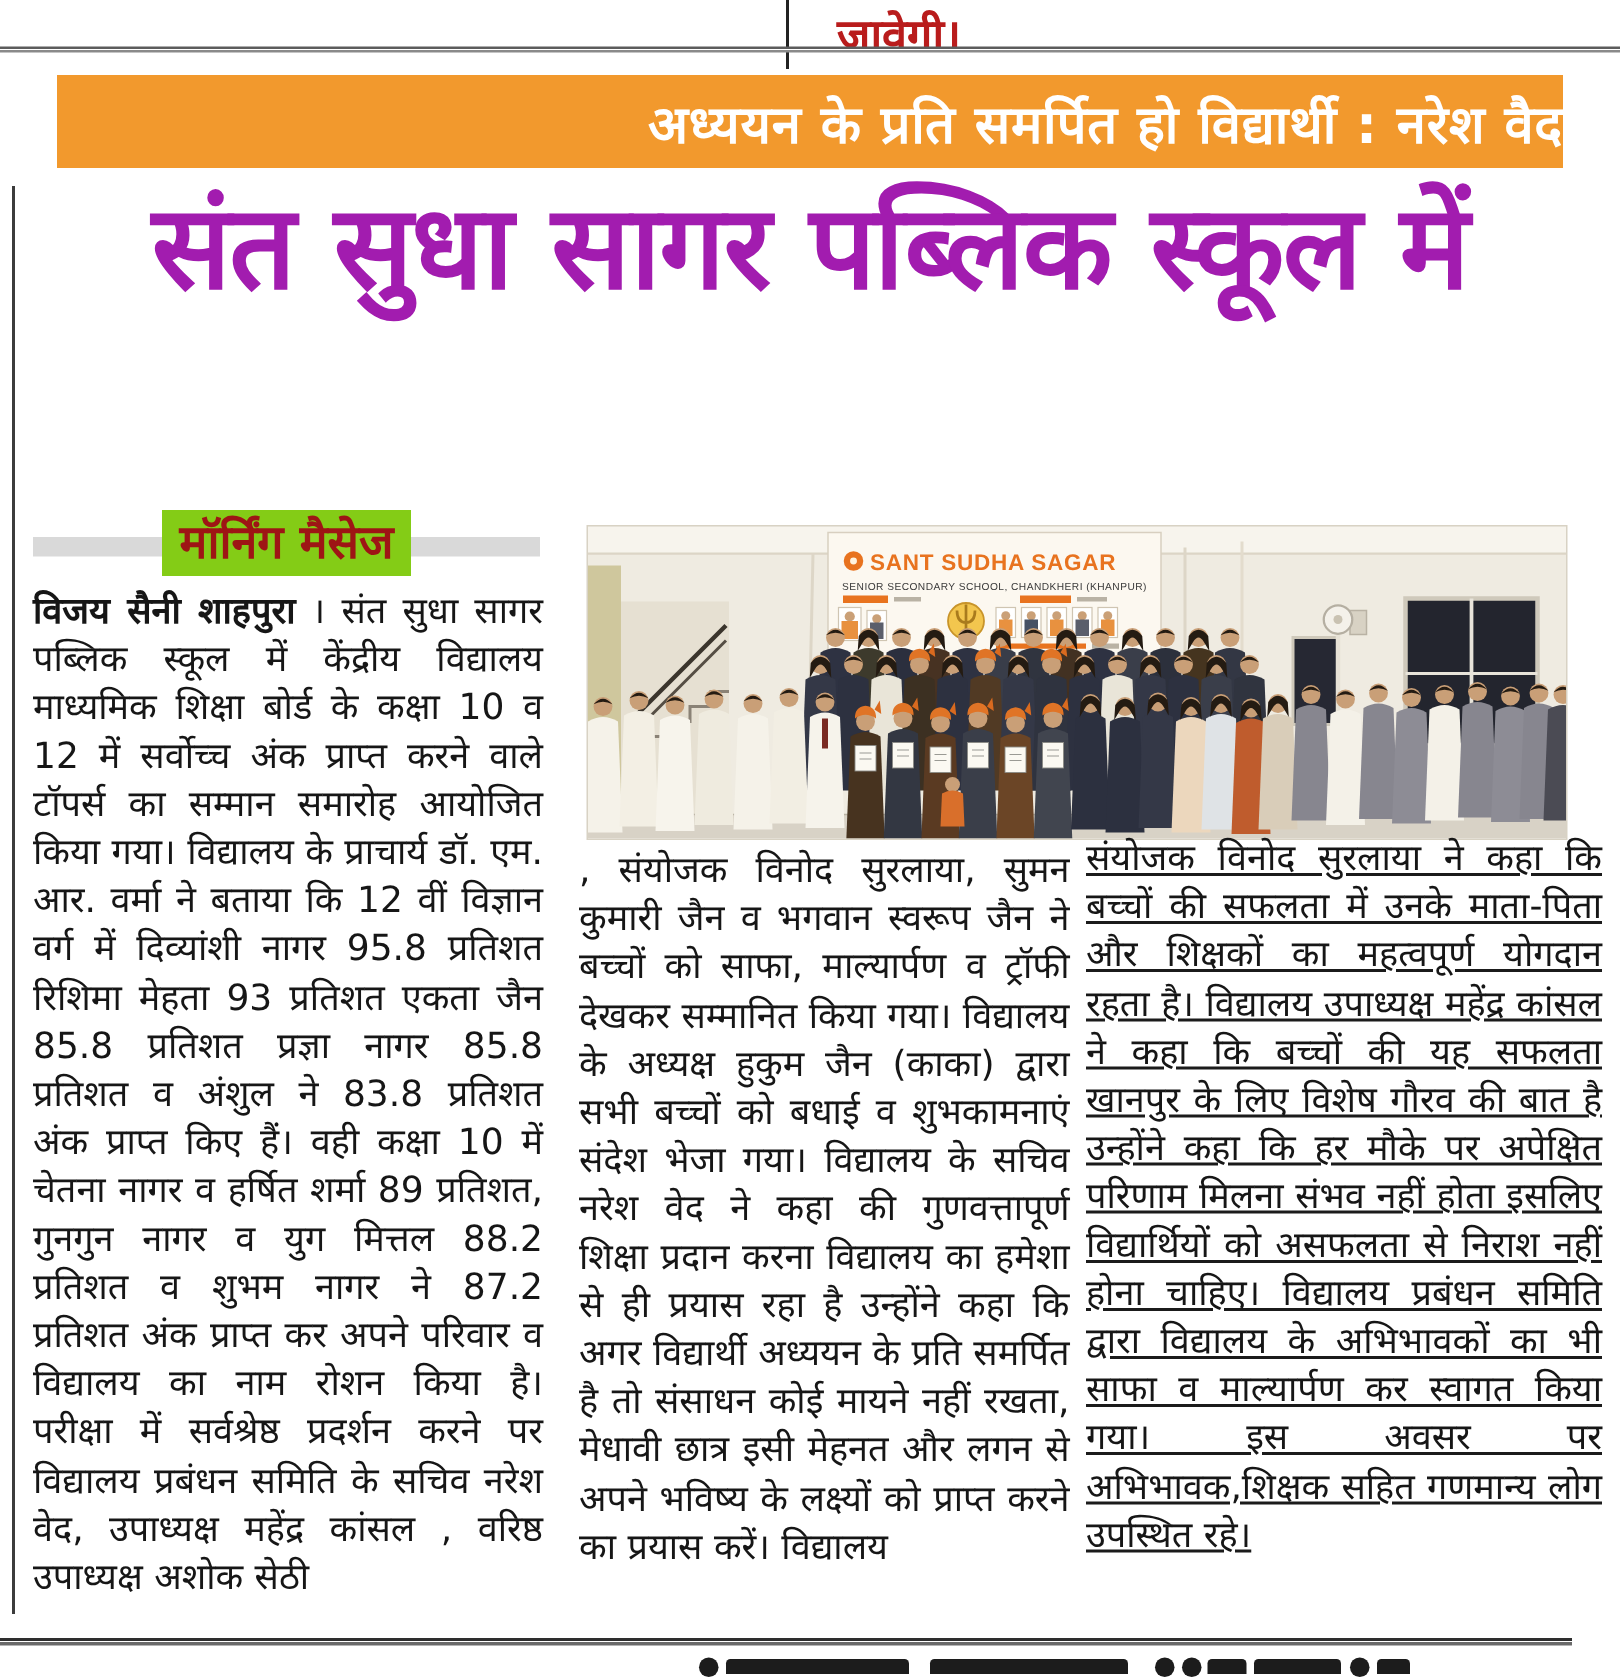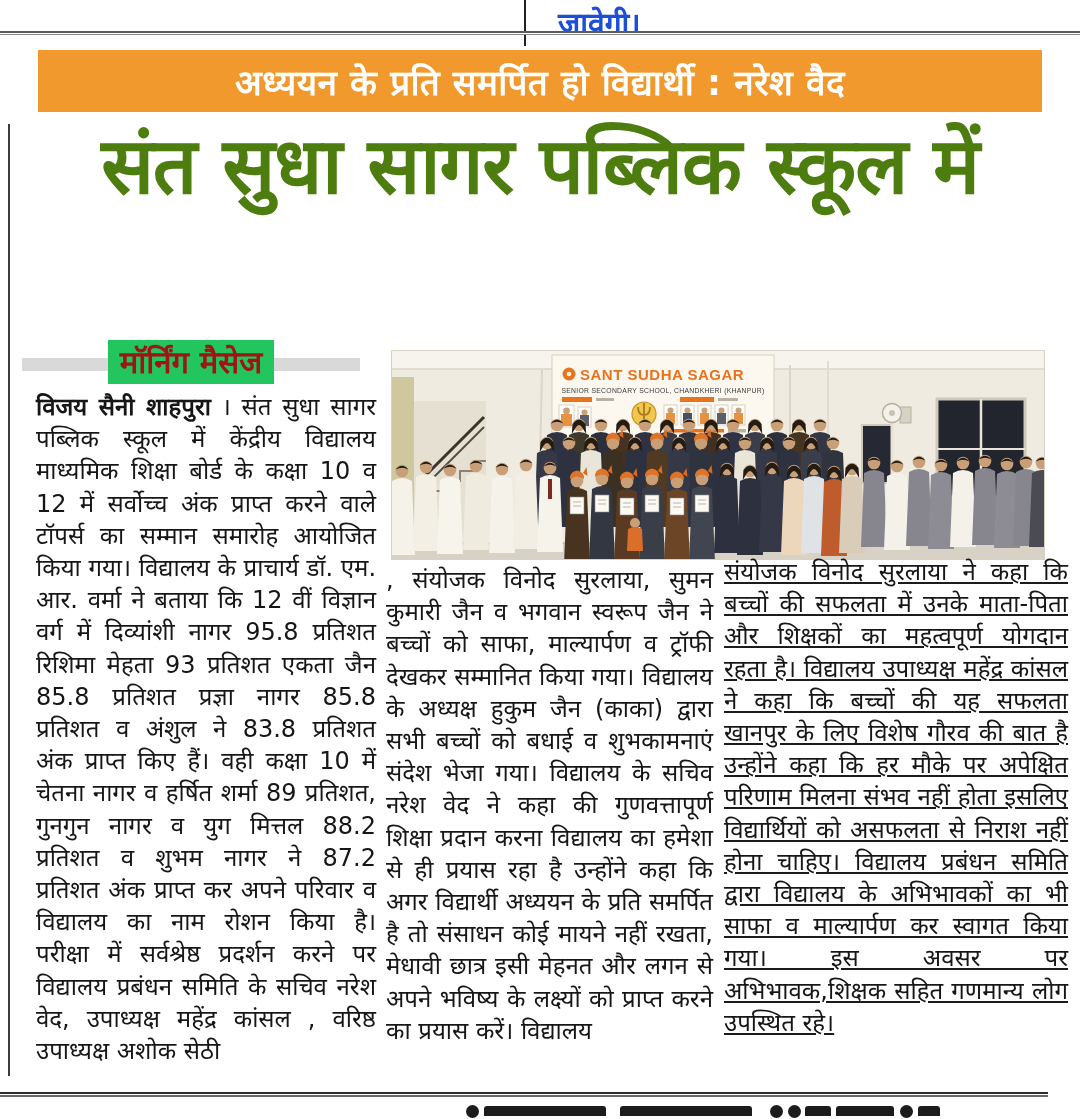--- a/index.html
+++ b/index.html
@@ -1,44 +1,44 @@
 <!DOCTYPE html>
 <html style="--orange: #F2992D; --red: #9E1515;"><head>
 <meta charset="utf-8">
 <style>
   html,body{margin:0;padding:0;background:#ffffff;}
   .page{position:relative;width:1080px;height:1119px;background:#ffffff;overflow:hidden;
         font-family:"DejaVu Sans","Liberation Sans",sans-serif;color:#1b1b1b;}
 
   
   .top-vline{position:absolute;left:524px;top:0;width:2px;height:46px;background:#222;}
-  .top-frag{position:absolute;left:558px;top:2px;font-size:30px;font-weight:bold;color:#1d4ed8;}
+  .top-frag{position:absolute;left:558px;top:2px;font-size:30px;font-weight:bold;color:#b91c1c;}
   .rule-top{position:absolute;left:0;top:31px;width:1080px;height:4px;
             background:linear-gradient(to bottom,#5c5c5c 0 2px,#ffffff 2px 2.6px,#8a8a8a 2.6px 4px);}
   .left-vline{position:absolute;left:8px;top:124px;width:2px;height:952px;background:#3c3c3c;}
 
   
   .kicker{position:absolute;left:38px;top:50px;width:1004px;height:62px;background:var(--orange,#F2992D);
-          display:flex;align-items:center;justify-content:center;}
+          display:flex;align-items:center;justify-content:flex-end;}
   .kicker span{color:#fff;font-size:35px;font-weight:bold;letter-spacing:0.5px;}
 
   
   .headline{position:absolute;left:16px;top:116px;width:1048px;margin:0;text-align:center;
-            font-weight:900;color:#4d7c0f;font-size:78px;line-height:101px;letter-spacing:-1px;}
+            font-weight:900;color:#a21caf;font-size:78px;line-height:101px;letter-spacing:-1px;}
   .headline .hl{display:block;}
 
   
   .section-head{position:absolute;left:22px;top:340px;width:338px;height:44px;text-align:center;}
   .section-band{position:absolute;left:0;right:0;top:18px;height:13px;background:#d9d9d9;}
-  .section-label{position:relative;display:inline-block;background:#22c55e;padding:0 12px;
+  .section-label{position:relative;display:inline-block;background:#84cc16;padding:0 12px;
                  color:var(--red,#9E1515);font-size:31px;font-weight:bold;line-height:44px;}
 
   
   .col p{margin:0;font-size:24px;line-height:32.2px;text-align:justify;color:#161616;}
-  .col1{position:absolute;left:36px;top:391px;width:340px;}
+  .col1{position:absolute;left:22px;top:391px;width:340px;}
   .col2{position:absolute;left:386px;top:564px;width:327px;}
   .col3{position:absolute;left:724px;top:556px;width:344px;text-decoration:underline;}
   .byline{font-weight:bold;}
 
   
   .photo{position:absolute;left:378px;top:337px;width:652px;height:208px;margin:14px;
          background:#efebe1;outline:1px solid #d8d2c4;}
   .photo svg{display:block;}
 
   

